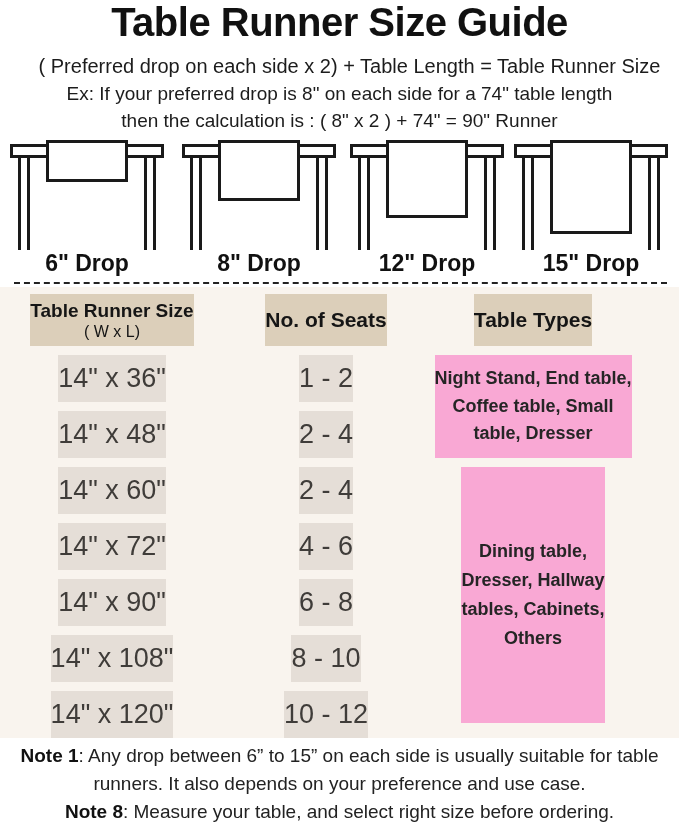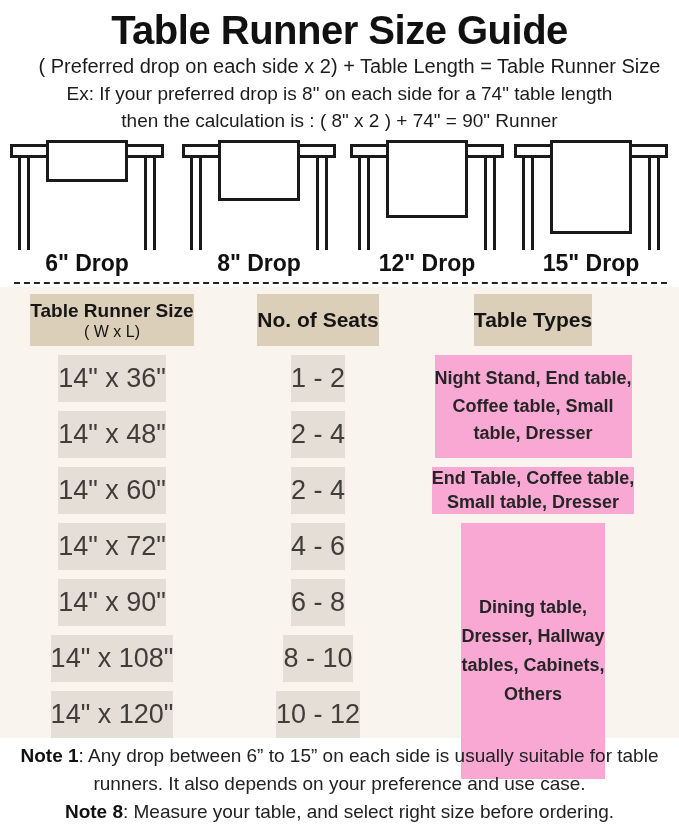--- a/index.html
+++ b/index.html
@@ -9,21 +9,21 @@
     position: relative;
     width: 679px;
     height: 826px;
     margin: 0 auto;
     background: #ffffff;
     overflow: hidden;
   }
 
   
   .title {
-    position: absolute; top: 8px; left: 0; right: 0;
+    position: absolute; top: 0; left: 0; right: 0;
     text-align: center;
     font-size: 40px; font-weight: bold; color: #111;
     letter-spacing: -0.5px;
   }
   .sub { position: absolute; left: 0; right: 0; text-align: center; color: #1c1c1c; }
   .sub.formula { top: 55px; font-size: 20px; padding-left: 20px; }
   .sub.ex1 { top: 83px; font-size: 19px; }
   .sub.ex2 { top: 110px; font-size: 19px; }
 
   
@@ -54,21 +54,21 @@
     border-top: 2px dashed #222;
   }
 
   
   .band {
     position: absolute; top: 287px; left: 0; width: 679px; height: 451px;
     background: #f9f4ee;
   }
   .col { position: absolute; top: 7px; display: flex; flex-direction: column; gap: 9px; align-items: center; }
   .col-size  { left: 18px;  width: 188px; }
-  .col-seats { left: 240px; width: 156px; }
+  .col-seats { left: 248px; width: 156px; }
   .col-types { left: 404px; width: 258px; }
   .cell {
     display: flex; flex-direction: column; align-items: center; justify-content: center;
     text-align: center;
   }
   .head-cell { height: 52px; background: #dccfba; color: #151515; }
   .head-line1 { font-size: 19px; font-weight: bold; line-height: 1.2; }
   .head-line2 { font-size: 16px; font-weight: normal; line-height: 1.1; }
   .head-single { font-size: 21px; font-weight: bold; }
   .body-cell { height: 47px; background: #e5ded7; font-size: 27px; color: #3f3c39; }
@@ -160,22 +160,20 @@
       <div class="cell body-cell">10 - 12</div>
     </div>
 
     <div class="col col-types">
       <div class="cell head-cell">
         <span class="head-single">Table Types</span>
       </div>
       <div class="cell type-cell type-a">Night Stand, End table,
 Coffee table, Small
 table, Dresser</div>
-      <div class="cell type-cell type-b">End Table, Coffee table,
-Small table, Dresser</div>
       <div class="cell type-cell type-c">Dining table,
 Dresser, Hallway
 tables, Cabinets,
 Others</div>
     </div>
 
   </div>
 
   <div class="notes">
     <p class="note"><strong>Note 1</strong><span>: Any drop between 6” to 15” on each side is usually suitable for table runners. It also depends on your preference and use case.</span></p>

